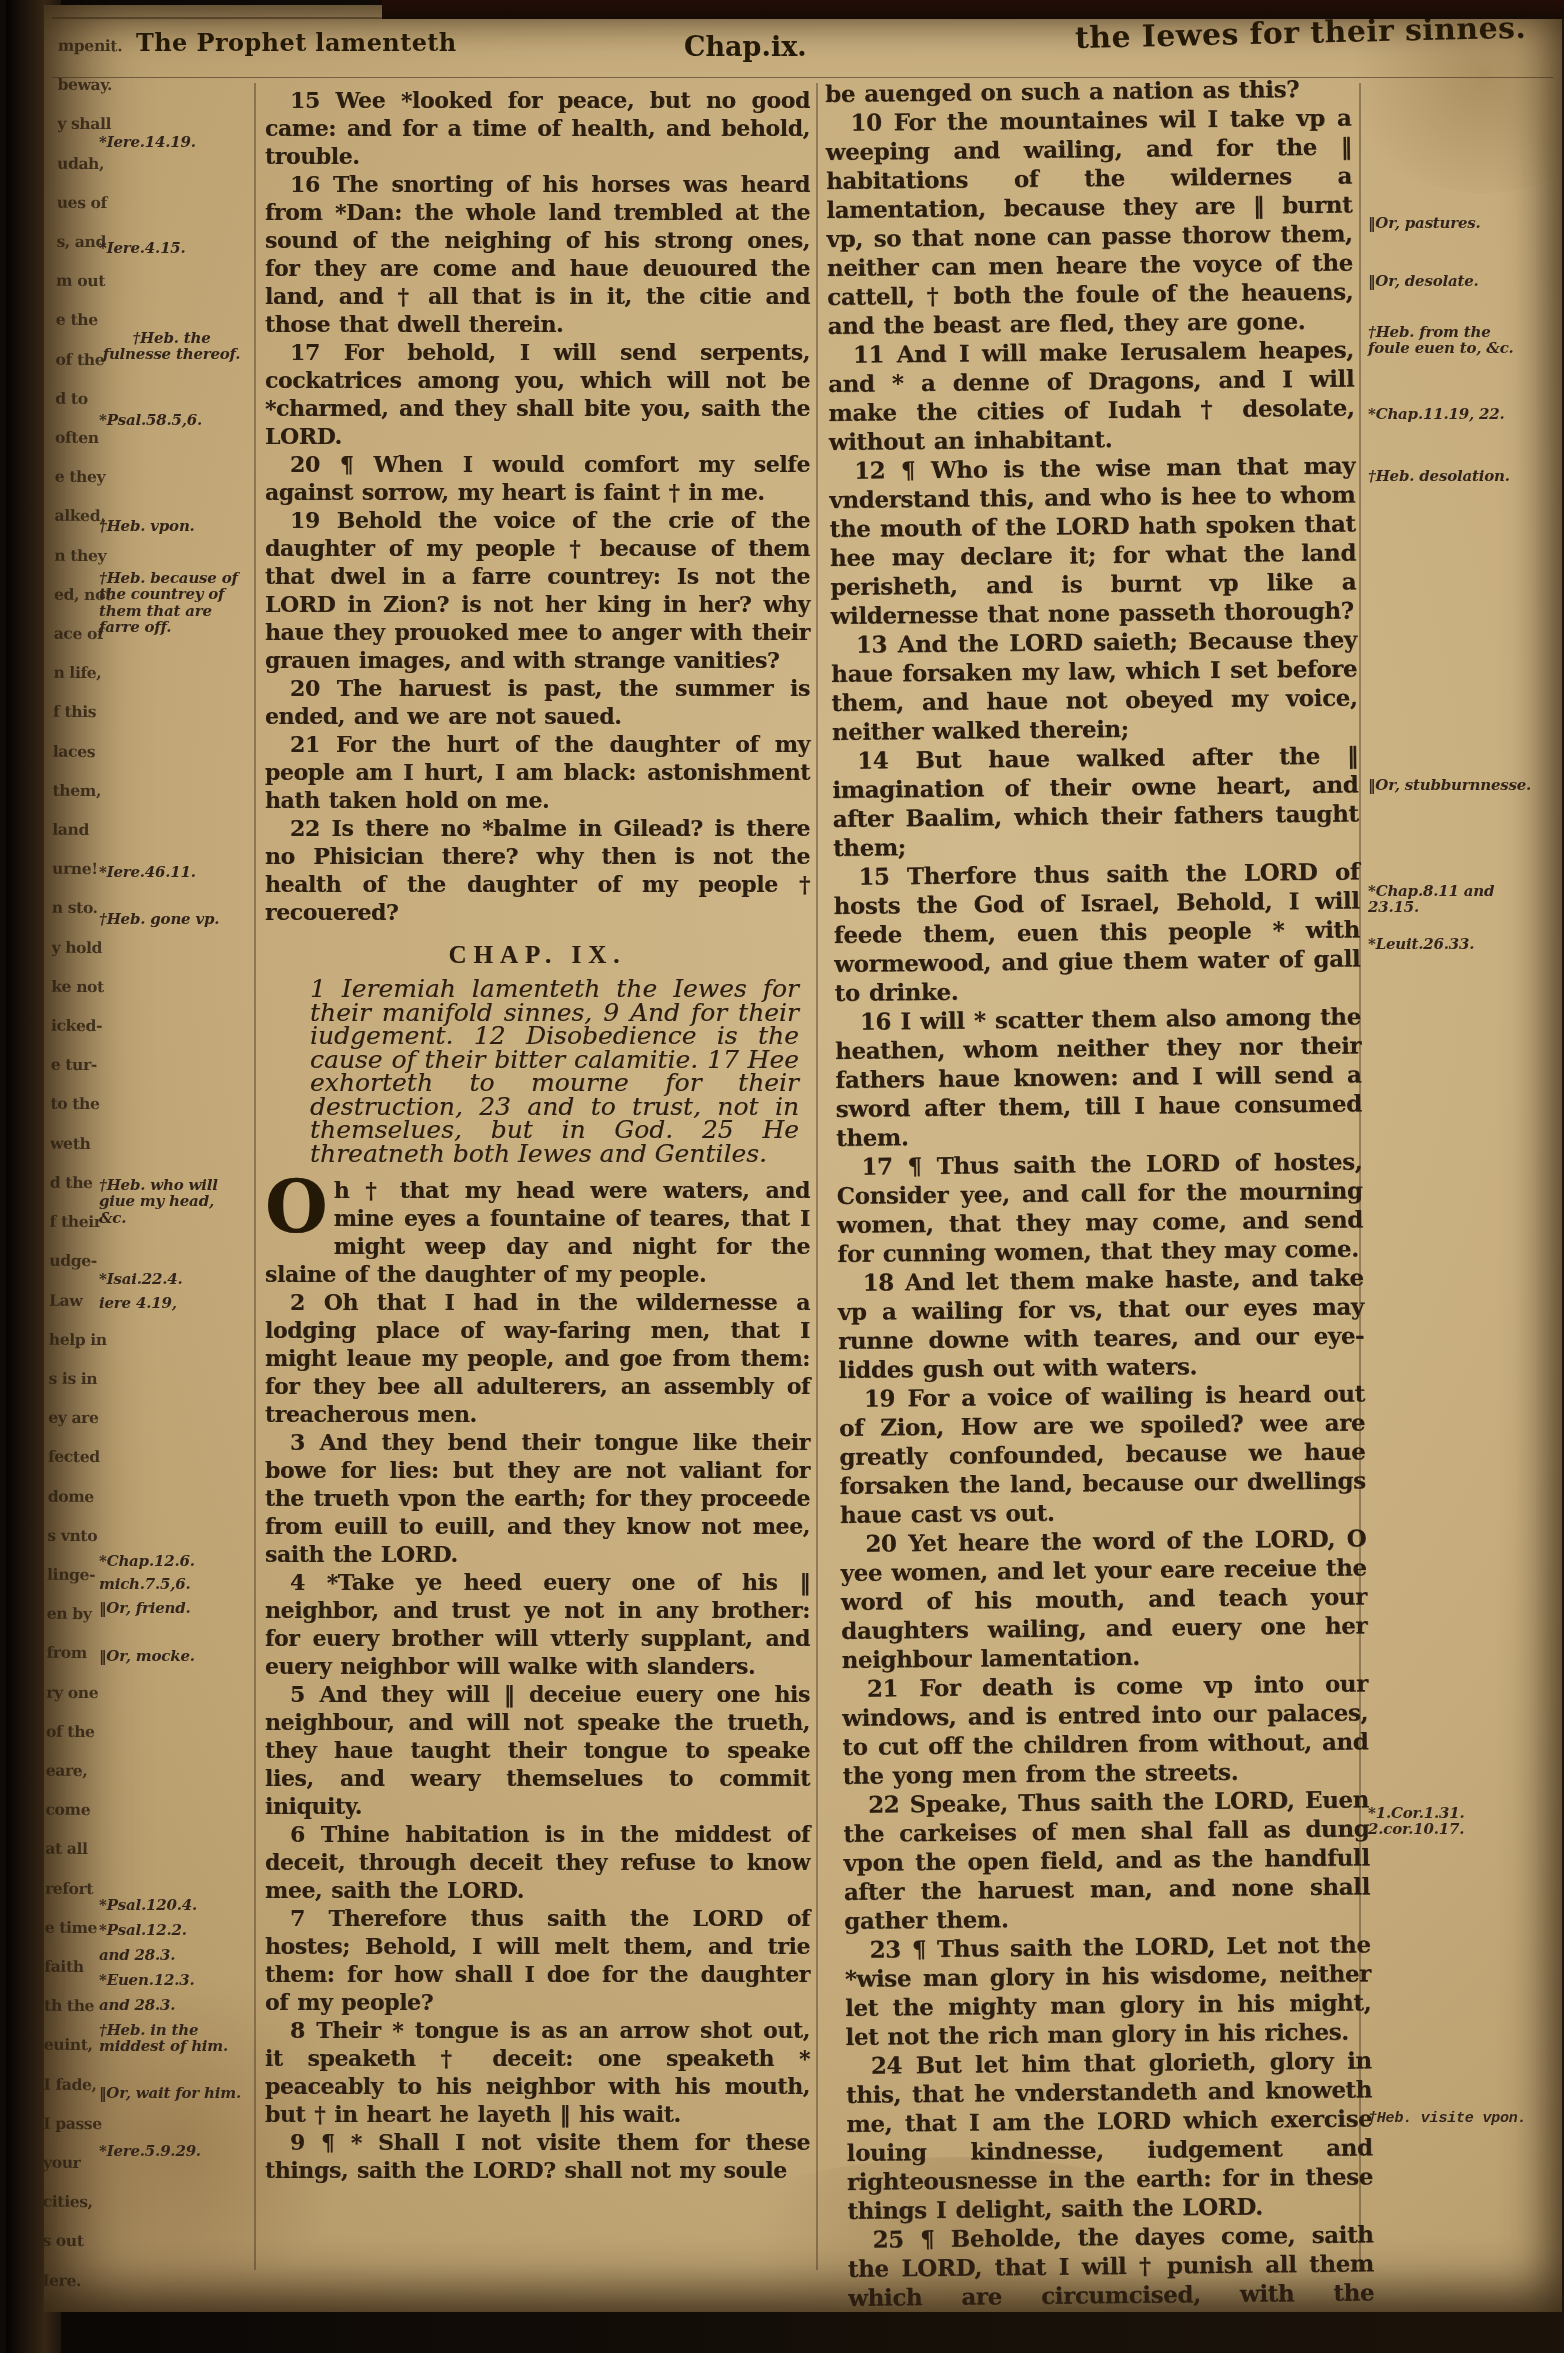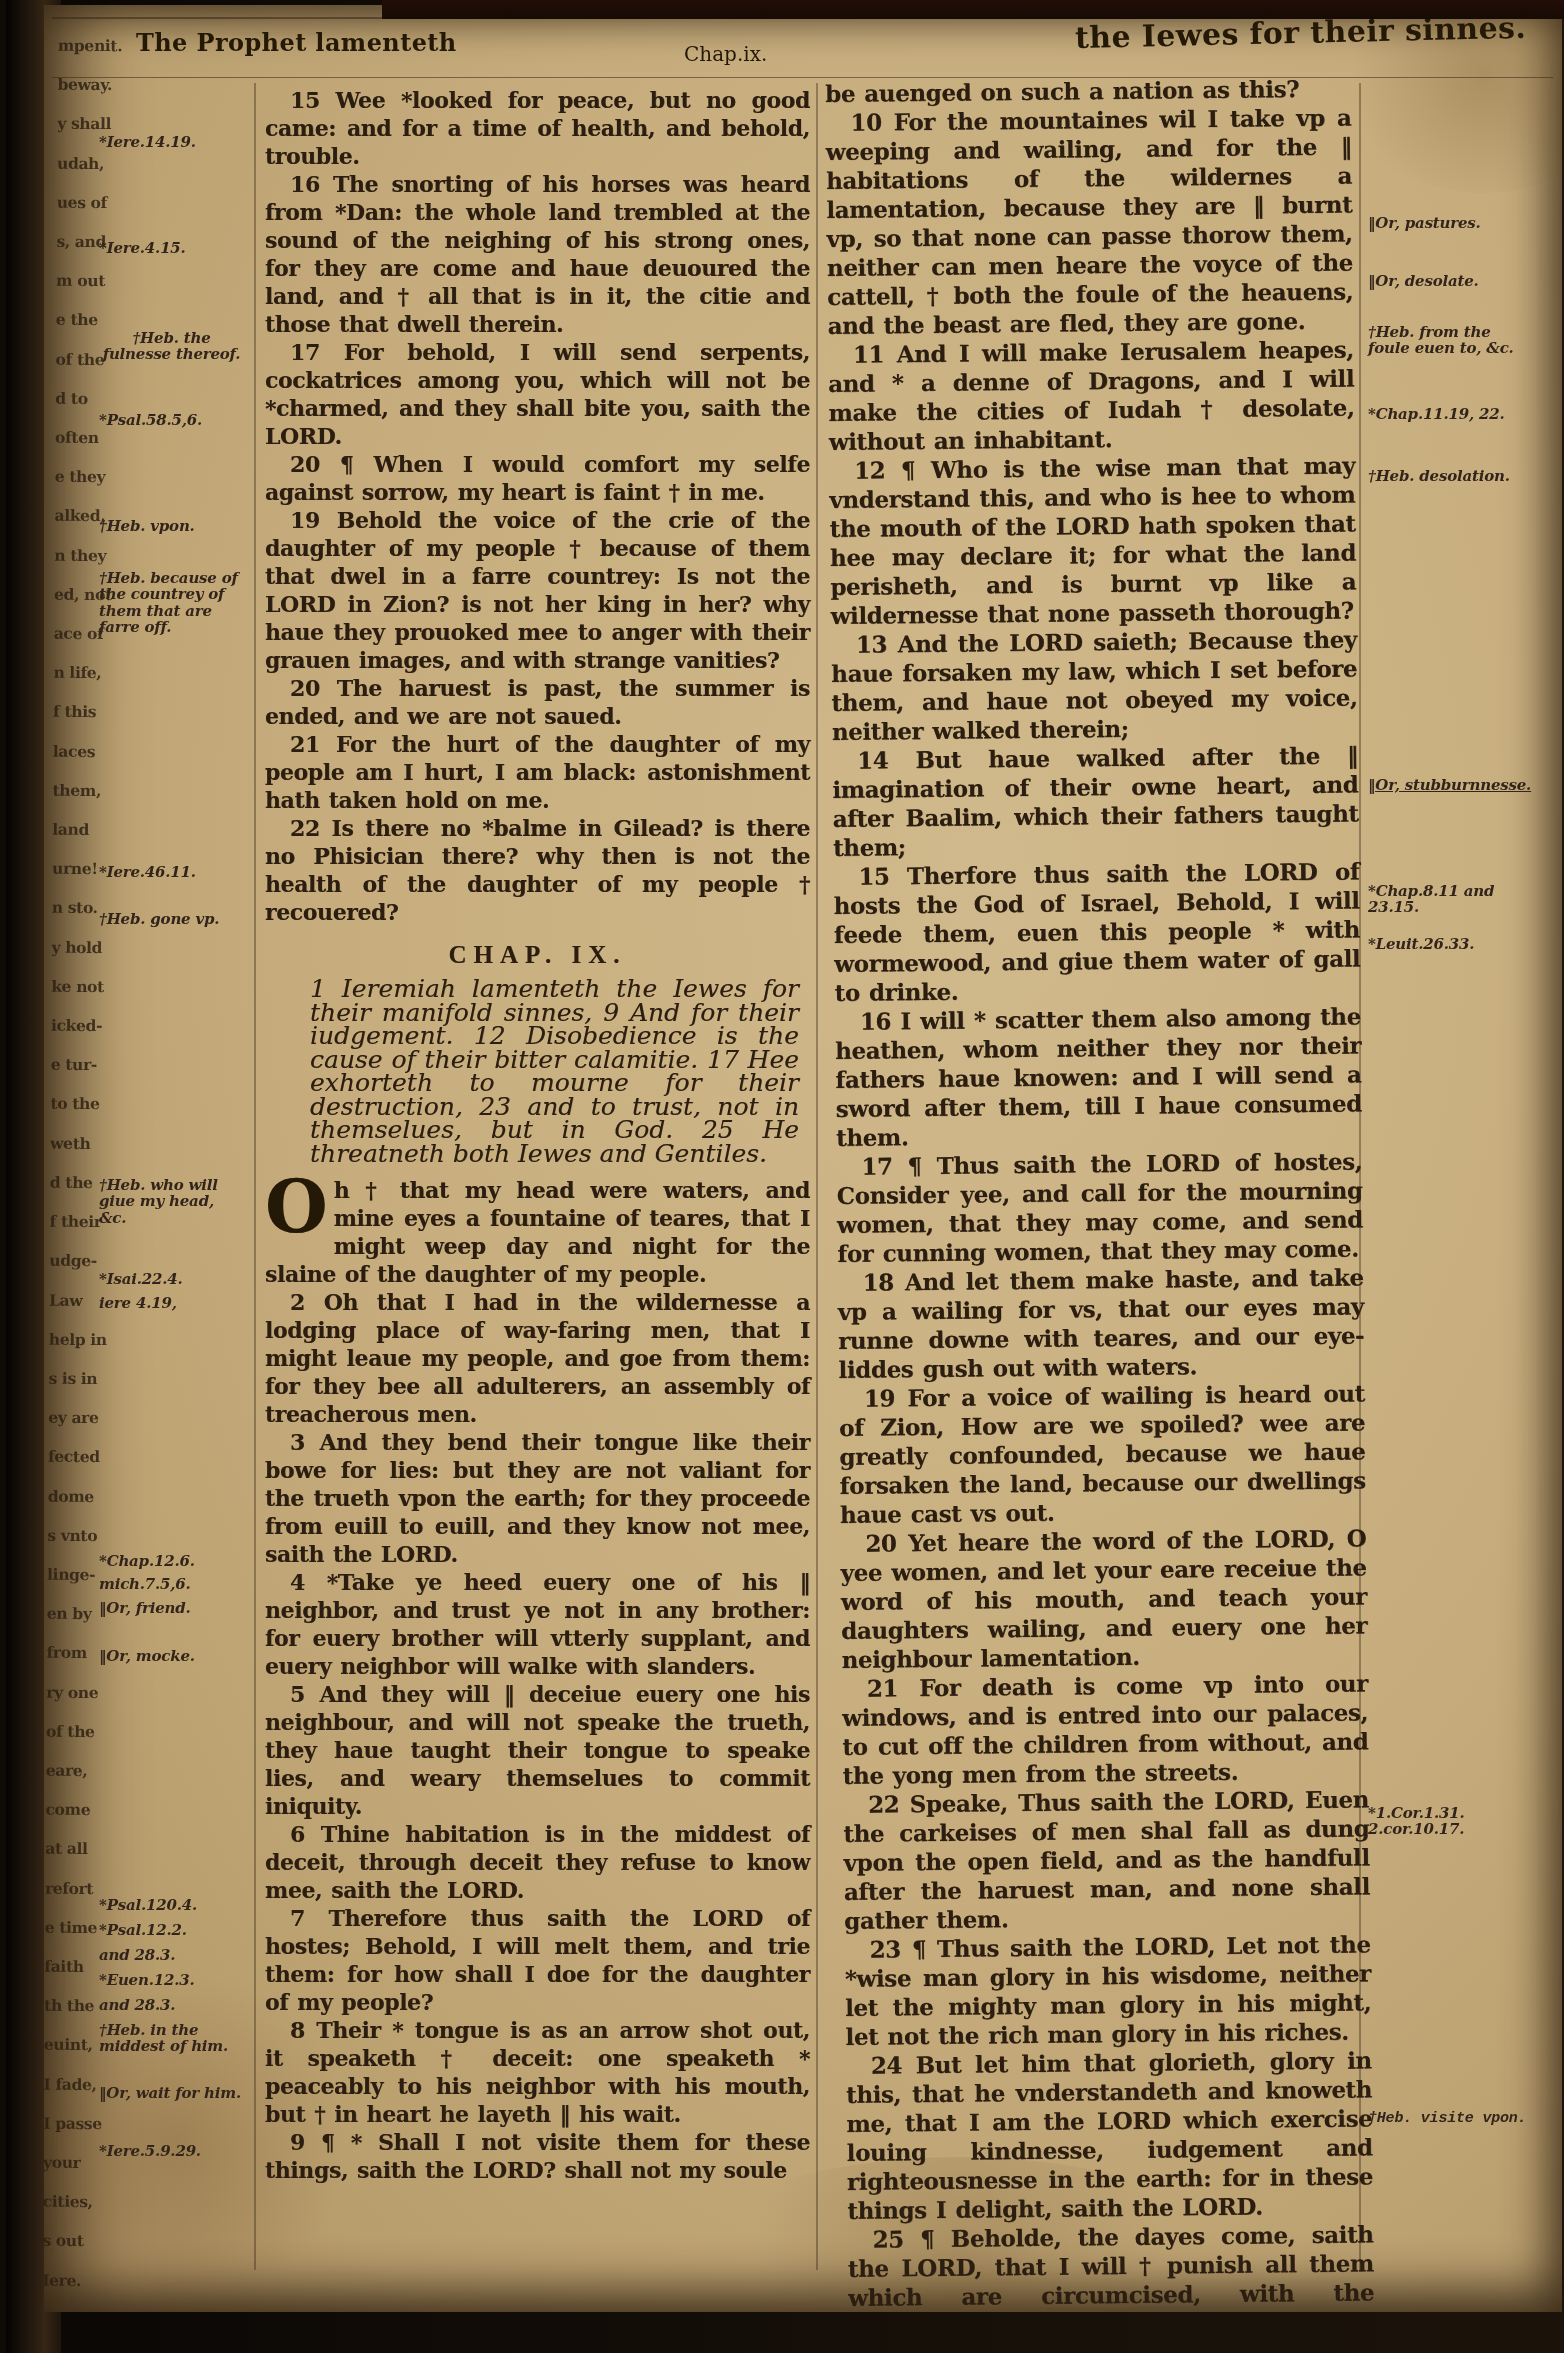--- a/index.html
+++ b/index.html
@@ -28,21 +28,21 @@
         font-size:15.6px;color:rgba(43,29,16,.82);letter-spacing:-0.4px;}
 
   .hrule{position:absolute;left:7.8px;right:9.4px;height:1.6px;background:rgba(55,38,20,.55);}
   .hrule-top{top:12.5px;}
   .hrule-bottom{top:72px;}
   .vrule{position:absolute;top:78px;bottom:42px;width:1.6px;background:rgba(60,42,24,.4);}
   .vrule-1{left:210px;} .vrule-2{left:772px;} .vrule-3{left:1315px;}
 
   .header{position:absolute;top:17px;left:0;width:100%;height:50px;color:#241806;}
   .h-left{position:absolute;left:92px;top:6.3px;font-size:24px;font-weight:bold;letter-spacing:0.4px;}
-  .h-center{position:absolute;left:640px;top:20px;font-size:20px;font-weight:normal;}
+  .h-center{position:absolute;left:640px;top:9px;font-size:27px;font-weight:bold;}
   .h-right{position:absolute;left:1031px;top:-1.6px;font-size:30px;font-weight:bold;
            transform:rotate(-1.3deg);transform-origin:left center;letter-spacing:0.4px;}
 
   .margin-notes{position:absolute;top:0;height:100%;}
   .margin-left{left:55px;width:153px;}
   .margin-right{left:1324px;width:188px;}
   .note{position:absolute;left:0;font-style:italic;font-size:15px;line-height:16.4px;
         color:#32241a;font-weight:bold;letter-spacing:-0.2px;}
   .margin-left .note{width:145px;}
   .margin-right .note{width:166px;}
@@ -226,21 +226,21 @@
         </div>
     </div>
 
     <div class="margin-notes margin-right">
 
     <div class="note" style="top: 210px;">‖Or, pastures.</div>
         <div class="note" style="top: 268px;">‖Or, desolate.</div>
         <div class="note" style="top: 319px;">†Heb. from the foule euen to, &amp;c.</div>
         <div class="note" style="top: 401px;">*Chap.11.19, 22.</div>
         <div class="note" style="top: 463px;">†Heb. desolation.</div>
-        <div class="note" style="top: 772px; text-decoration: underline;">‖Or, stubburnnesse.</div>
+        <div class="note" style="top: 772px;">‖Or, stubburnnesse.</div>
         <div class="note" style="top: 878px;">*Chap.8.11 and 23.15.</div>
         <div class="note" style="top: 931px;">*Leuit.26.33.</div>
         <div class="note" style="top: 1800px;">*1.Cor.1.31. 2.cor.10.17.</div>
         <div class="note" style="top: 2106px; font-family: Liberation Mono, monospace;">†Heb. visite vpon.</div>
       </div>
   </div>
 
   <div class="top-edge"></div>
 </div>
 

